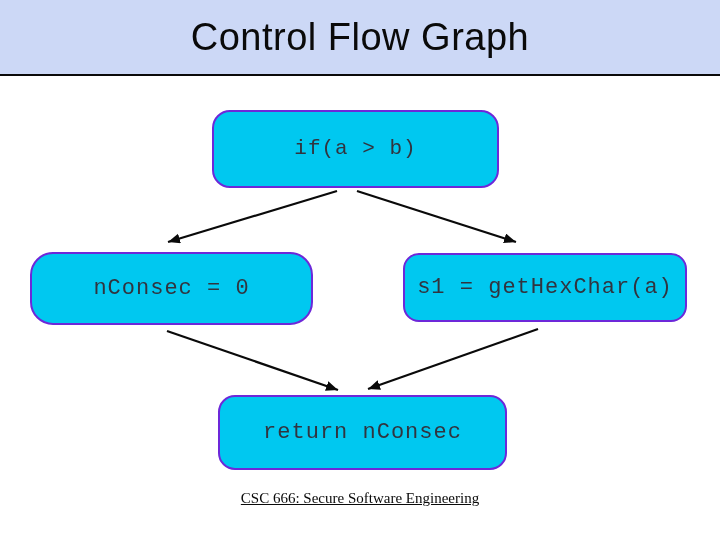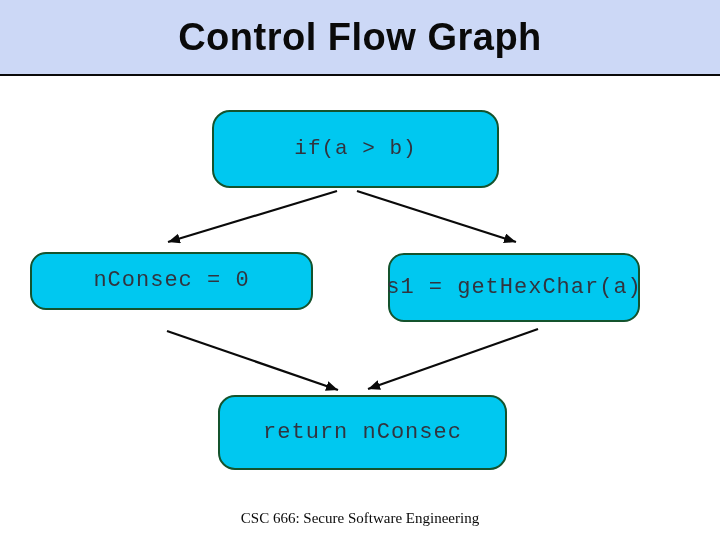--- a/index.html
+++ b/index.html
@@ -24,62 +24,63 @@
     background: #ccd8f6;
     border-bottom: 2px solid #0a0a0a;
     display: flex;
     align-items: center;
     justify-content: center;
     box-sizing: border-box;
   }
   .titlebar h1 {
     margin: 0;
     font-size: 38px;
-    font-weight: 700;
+    font-weight: 400;
     color: #0a0a0a;
     letter-spacing: 0.5px;
     font-family: "Liberation Sans", sans-serif;
   }
   .edges {
     position: absolute;
     left: 0;
     top: 0;
     width: 720px;
     height: 540px;
   }
   .node {
     position: absolute;
     background: #00c8f0;
-    border: 2px solid #14532d;
+    border: 2px solid #6d28d9;
     border-radius: 16px;
     box-sizing: border-box;
     display: flex;
     flex-direction: column;
     align-items: center;
     justify-content: center;
     font-family: "Liberation Mono", "DejaVu Sans Mono", monospace;
     font-size: 22px;
     letter-spacing: 1px;
     color: #31343f;
     line-height: 30px;
     white-space: nowrap;
   }
   .node-if     { left: 212px; top: 110px; width: 287px; height: 78px; border-radius: 18px; font-size: 21px; }
-  .node-nconsec{ left: 30px;  top: 252px; width: 283px; height: 58px; }
-  .node-hex    { left: 388px; top: 253px; width: 252px; height: 69px; line-height: 31px; }
+  .node-nconsec{ left: 30px;  top: 252px; width: 283px; height: 73px; border-radius: 23px; }
+  .node-hex    { left: 403px; top: 253px; width: 284px; height: 69px; line-height: 31px; }
   .node-return { left: 218px; top: 395px; width: 289px; height: 75px; border-radius: 17px; }
   .footer {
     position: absolute;
     left: 0;
-    top: 510px;
+    top: 490px;
     width: 720px;
     text-align: center;
     font-family: "Liberation Serif", serif;
     font-size: 15px;
     color: #0a0a0a;
+    text-decoration: underline;
   }
 </style>
 </head>
 <body>
 
 <div class="slide">
 
   <header class="titlebar">
     <h1>Control Flow Graph</h1>
   </header>

